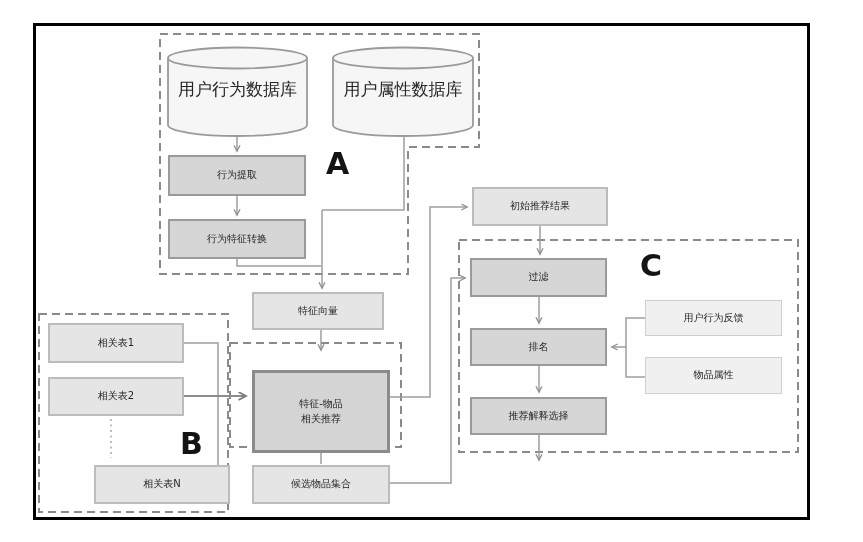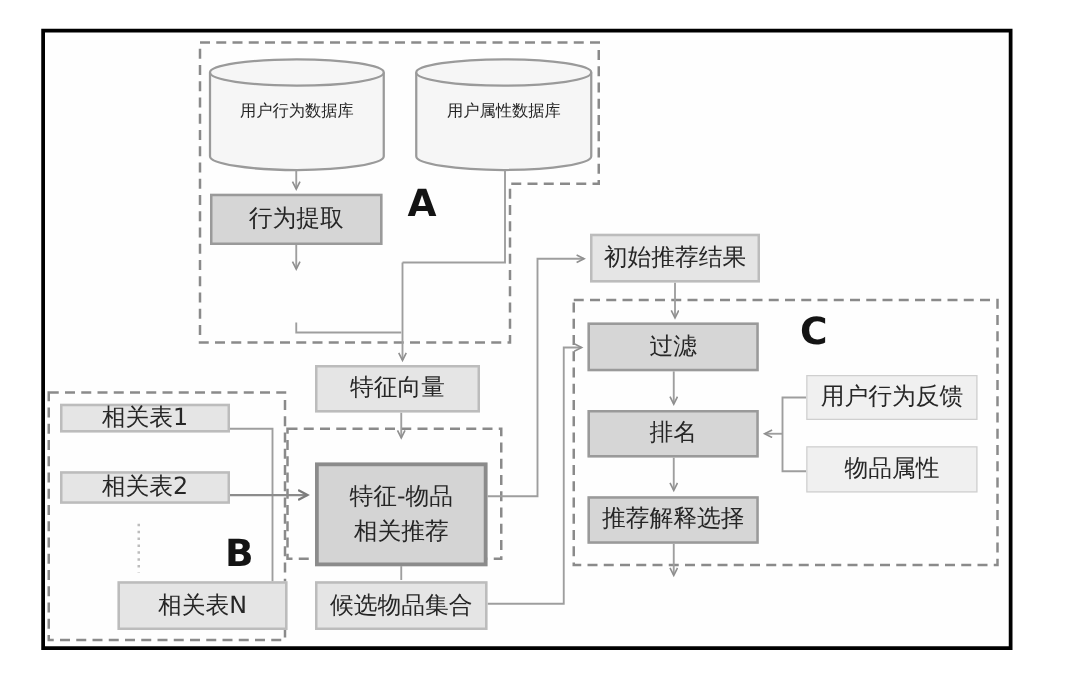--- a/index.html
+++ b/index.html
@@ -7,29 +7,29 @@
     position:relative;width:863px;height:542px;background:#ffffff;overflow:hidden;
     font-family:"DejaVu Sans","Liberation Sans",sans-serif;
   }
   #frame{
     position:absolute;left:33px;top:23px;width:777px;height:497px;
     box-sizing:border-box;border:3px solid #000000;background:#fefefe;
   }
   svg.overlay{position:absolute;left:0;top:0;width:863px;height:542px;}
   .node{
     position:absolute;box-sizing:border-box;display:flex;align-items:center;justify-content:center;
-    text-align:center;font-size:19px;color:#262626;line-height:1.45;white-space:pre-line;
+    text-align:center;font-size:10px;color:#262626;line-height:1.45;white-space:pre-line;
   }
   .dark{background:#d6d6d6;border:2px solid #9a9a9a;}
   .strong{background:#d4d4d4;border:3px solid #8b8b8b;margin-top:15px;}
   .light{background:#e5e5e5;border:2px solid #bcbcbc;}
   .lighter{background:#f0f0f0;border:1px solid #cfcfcf;}
   .cyl-label{
     position:absolute;display:flex;align-items:center;justify-content:center;
-    font-size:13px;color:#262626;text-align:center;
+    font-size:17px;color:#262626;text-align:center;
   }
   .group-label{
     position:absolute;font-weight:bold;font-size:30px;color:#141414;
   }
 </style>
 </head>
 <body>
 
 <div id="canvas">
   <div id="frame"></div>
@@ -76,27 +76,28 @@
     <path d="M539,366 V392" fill="none" stroke="#9e9e9e" stroke-width="1.5" marker-end="url(#arw)"></path>
     <path d="M539,435 V460" fill="none" stroke="#9e9e9e" stroke-width="1.5" marker-end="url(#arw)"></path>
     <path d="M645,318 H626 V377 H645" fill="none" stroke="#9e9e9e" stroke-width="1.5"></path>
     <path d="M626,347 H612" fill="none" stroke="#9e9e9e" stroke-width="1.5" marker-end="url(#arw)"></path>
   </svg>
 
   <div class="cyl-label" style="left:168px;top:80px;width:139px;height:18px;">用户行为数据库</div>
   <div class="cyl-label" style="left:333px;top:80px;width:140px;height:18px;">用户属性数据库</div>
 
   <div class="node dark" style="left:168px;top:155px;width:138px;height:41px;">行为提取</div>
+  <div class="node dark" style="left:168px;top:219px;width:138px;height:40px;">行为特征转换</div>
   <div class="node light" style="left:252px;top:292px;width:132px;height:38px;">特征向量</div>
   <div class="node strong" style="left:252px;top:355px;width:138px;height:83px;">特征-物品
 相关推荐</div>
   <div class="node light" style="left:252px;top:465px;width:138px;height:39px;">候选物品集合</div>
 
-  <div class="node light" style="left:48px;top:323px;width:136px;height:23px;">相关表1</div>
-  <div class="node light" style="left:48px;top:377px;width:136px;height:26px;">相关表2</div>
+  <div class="node light" style="left:48px;top:323px;width:136px;height:40px;">相关表1</div>
+  <div class="node light" style="left:48px;top:377px;width:136px;height:39px;">相关表2</div>
   <div class="node light" style="left:48px;top:465px;width:136px;height:39px;margin-left:46px;">相关表N</div>
 
   <div class="node light" style="left:472px;top:187px;width:136px;height:39px;">初始推荐结果</div>
   <div class="node dark" style="left:470px;top:258px;width:137px;height:39px;">过滤</div>
   <div class="node dark" style="left:470px;top:328px;width:137px;height:38px;">排名</div>
   <div class="node dark" style="left:470px;top:397px;width:137px;height:38px;text-align:right;">推荐解释选择</div>
 
   <div class="node lighter" style="left:645px;top:300px;width:137px;height:36px;">用户行为反馈</div>
   <div class="node lighter" style="left:645px;top:357px;width:137px;height:37px;">物品属性</div>
 

